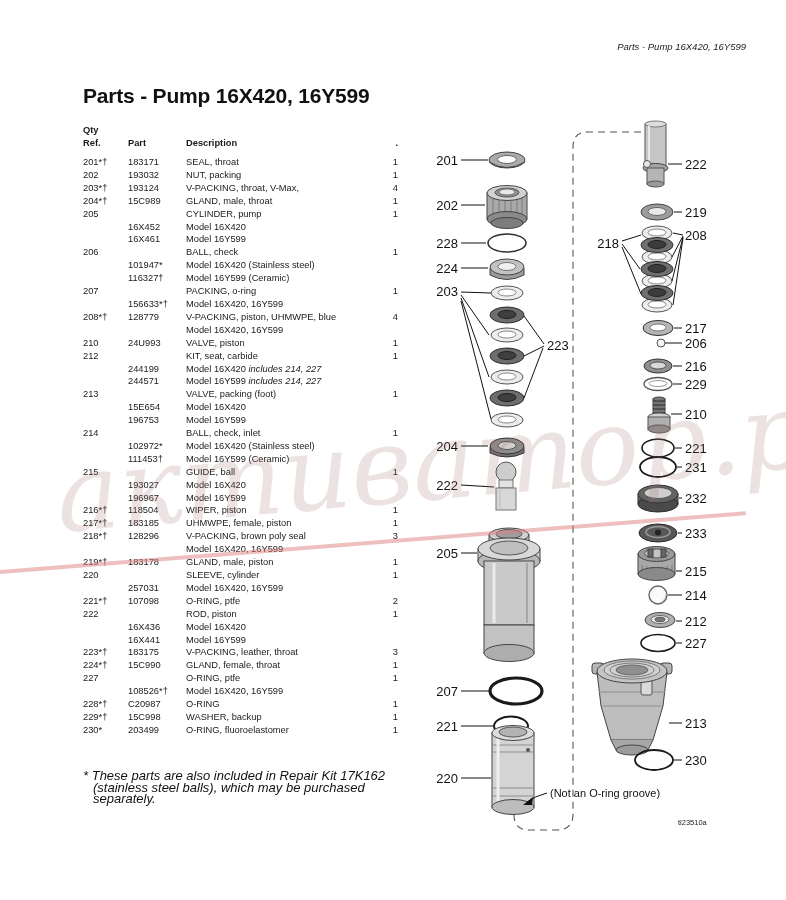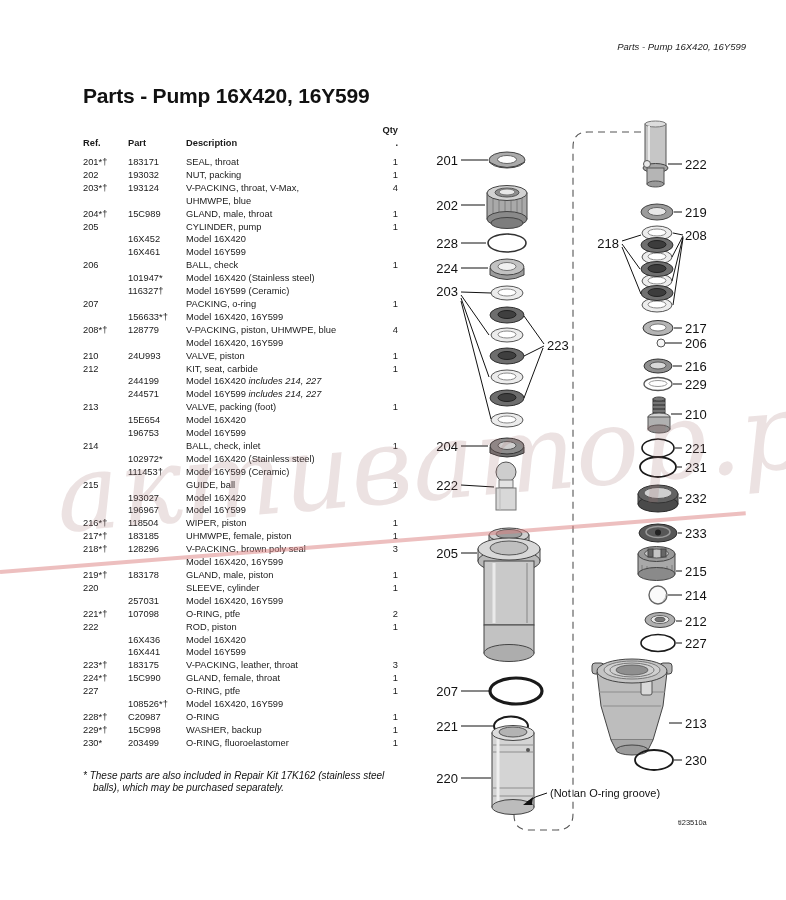--- a/index.html
+++ b/index.html
@@ -1,28 +1,28 @@
 <!DOCTYPE html>
 <html><head>
 <meta charset="utf-8">
 <style>
   html,body{margin:0;padding:0;background:#fff;}
   .page{position:relative;width:786px;height:900px;background:#fff;overflow:hidden;
         font-family:"Liberation Sans",sans-serif;color:#1a1a1a;}
   .header-right{position:absolute;top:41px;right:40px;font-size:9.5px;font-style:italic;color:#222;}
   .page-title{position:absolute;top:84px;left:83px;margin:0;font-size:21px;font-weight:bold;letter-spacing:-0.2px;color:#111;}
   .ptable{position:absolute;top:124px;left:83px;width:315px;font-size:9.3px;}
-  .qty-line{text-align:right;font-weight:bold;line-height:13px;}
+  .qty-line{font-weight:bold;line-height:13px;}
   .head-row,.t-row{display:grid;grid-template-columns:45px 58px 1fr 22px;line-height:12.9px;}
   .head-row{font-weight:bold;line-height:13px;}
   .t-rows{margin-top:6px;}
   .t-cell{white-space:nowrap;overflow:visible;}
   .c-qty{text-align:right;}
   .c-desc i{font-style:italic;}
-  .footnotes{position:absolute;top:770px;left:83px;width:315px;font-size:10px;font-style:italic;line-height:11.7px;color:#111;}
+  .footnotes{position:absolute;top:770px;left:83px;width:315px;font-size:13px;font-style:italic;line-height:11.7px;color:#111;}
   .footnote{padding-left:10px;text-indent:-10px;margin-bottom:1px;}
   .diagram{position:absolute;left:420px;top:120px;}
   .co{font-size:13px;fill:#111;font-family:"Liberation Sans",sans-serif;}
   .ann{font-size:11px;fill:#111;font-family:"Liberation Sans",sans-serif;}
   .figcode{font-size:7.5px;fill:#222;font-family:"Liberation Sans",sans-serif;}
   .watermark{position:absolute;left:55px;top:402px;width:740px;font-family:"DejaVu Serif",serif;
              font-style:italic;font-size:106px;color:rgba(160,110,110,0.20);
              transform:rotate(-5deg);white-space:nowrap;pointer-events:none;z-index:5;}
   .watermark-line{position:absolute;left:0;top:570px;width:748px;height:4px;
                   background:rgba(219,128,128,0.5);transform:rotate(-4.5deg);
@@ -55,26 +55,20 @@
           <div class="t-cell c-ref">202</div>
           <div class="t-cell c-part">193032</div>
           <div class="t-cell c-desc">NUT, packing</div>
           <div class="t-cell c-qty">1</div>
         </div>
         <div class="t-row">
           <div class="t-cell c-ref">203*†</div>
           <div class="t-cell c-part">193124</div>
           <div class="t-cell c-desc">V-PACKING, throat, V-Max,</div>
           <div class="t-cell c-qty">4</div>
-        </div>
-        <div class="t-row">
-          <div class="t-cell c-ref"></div>
-          <div class="t-cell c-part"></div>
-          <div class="t-cell c-desc">UHMWPE, blue</div>
-          <div class="t-cell c-qty"></div>
         </div>
         <div class="t-row">
           <div class="t-cell c-ref">204*†</div>
           <div class="t-cell c-part">15C989</div>
           <div class="t-cell c-desc">GLAND, male, throat</div>
           <div class="t-cell c-qty">1</div>
         </div>
         <div class="t-row">
           <div class="t-cell c-ref">205</div>
           <div class="t-cell c-part"></div>

